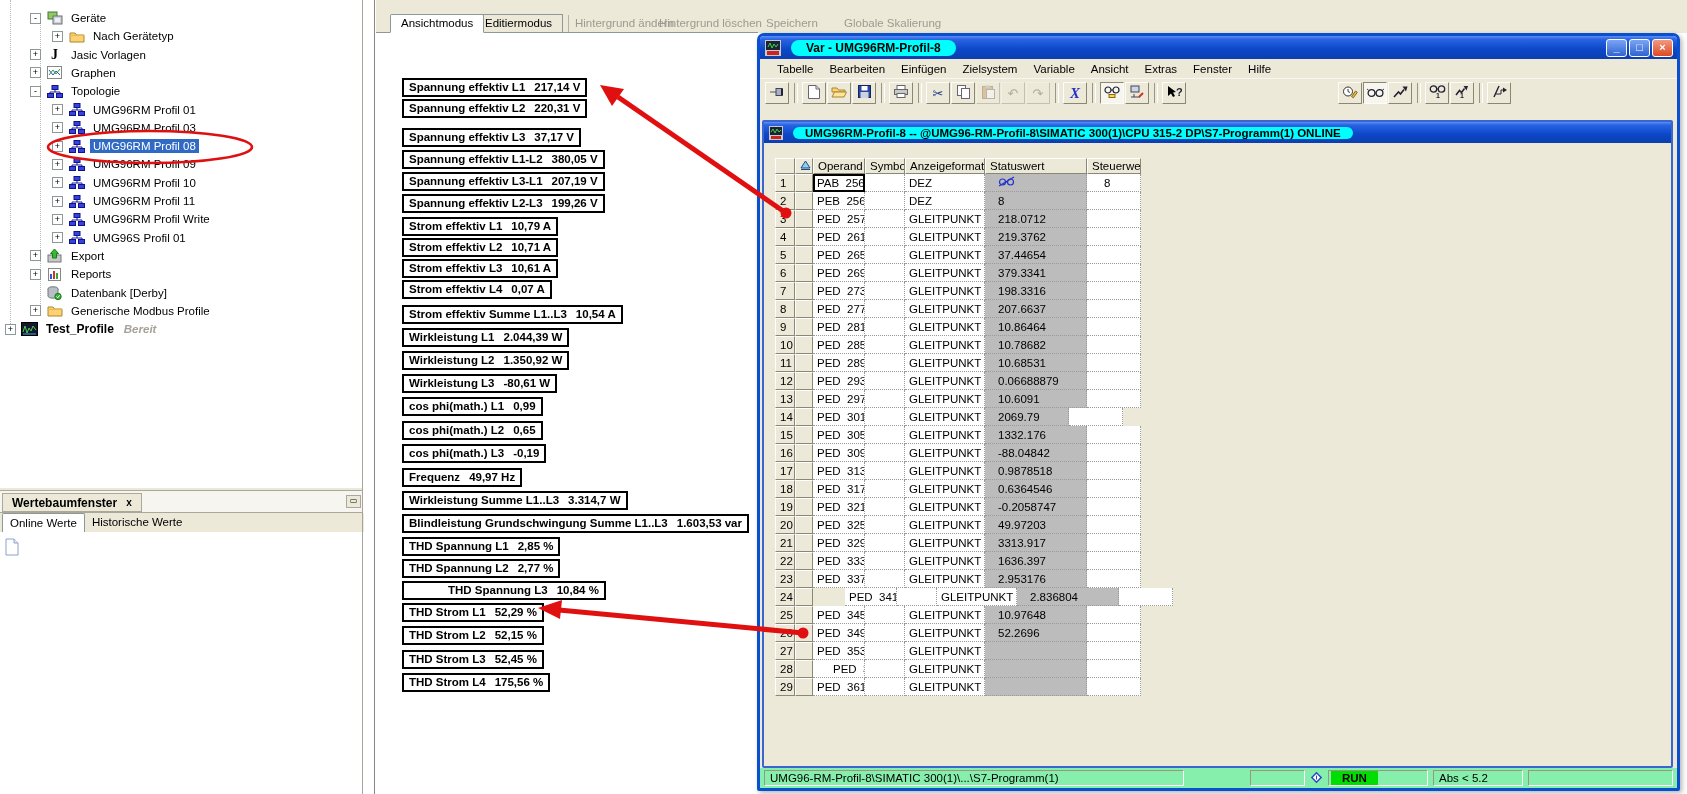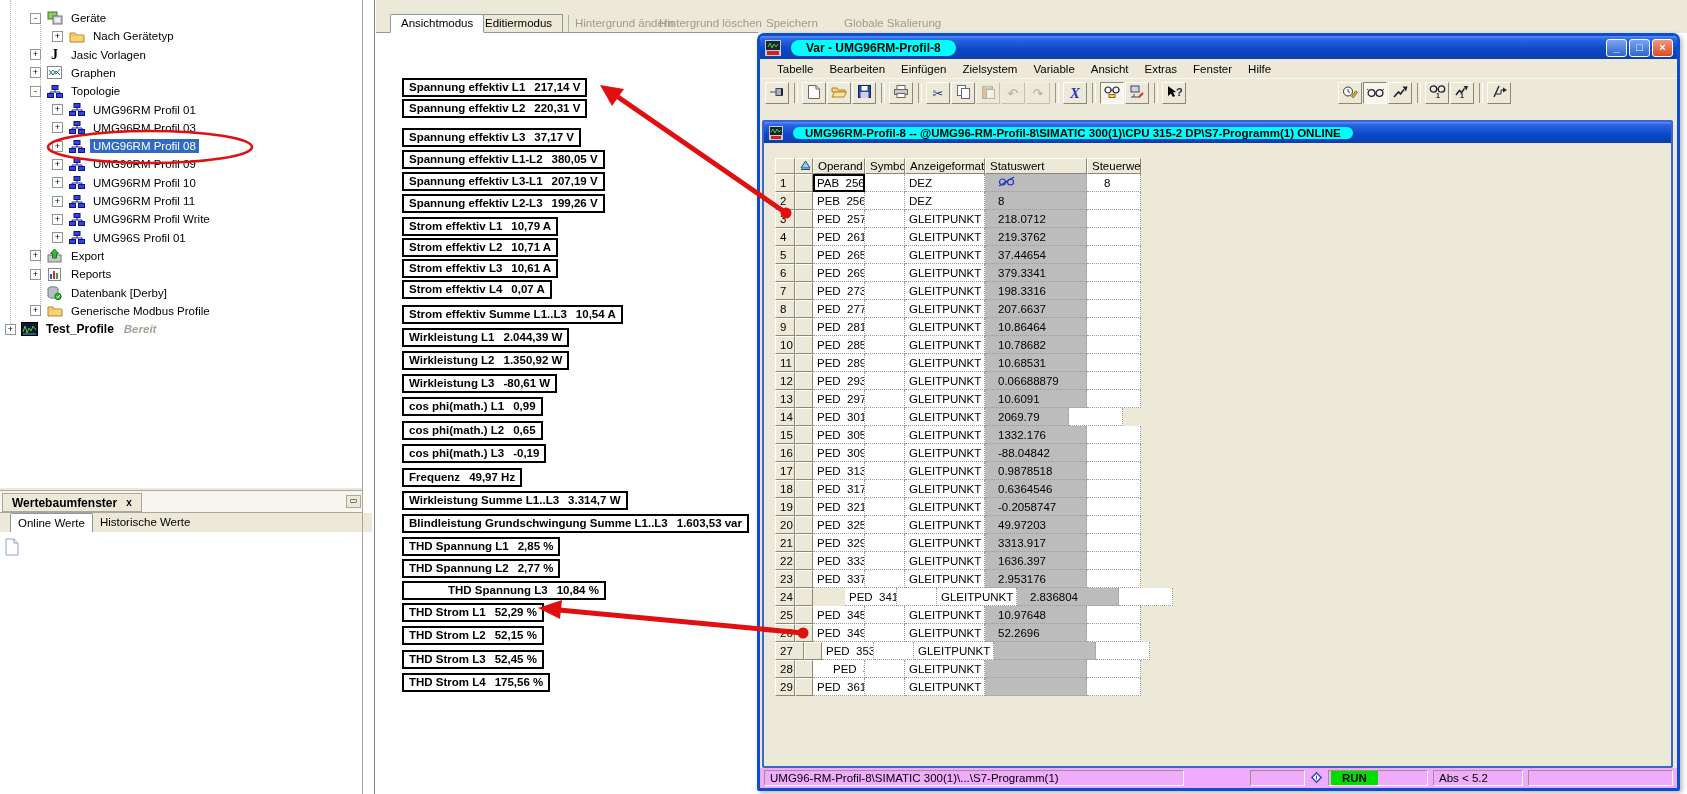--- a/index.html
+++ b/index.html
@@ -25,21 +25,21 @@
   .wb-divider{position:absolute;left:0;top:487px;width:362px;height:4px;background:#ece9d8;
               border-top:1px solid #fff;border-bottom:1px solid #aca899;box-sizing:border-box;z-index:2;}
   .wb-strip{position:absolute;left:0;top:491px;width:362px;height:22px;background:#f6f5f0;z-index:2;}
   .wb-title-tab{position:absolute;left:2px;top:2px;height:19px;box-sizing:border-box;border:1px solid #aca899;
                 background:#ece9d8;display:flex;align-items:center;gap:9px;padding:0 9px;font-weight:bold;font-size:12px;}
   .wb-close{font-size:10px;font-weight:bold;line-height:10px;}
   .wb-minibtn{position:absolute;left:346px;top:4px;width:15px;height:13px;box-sizing:border-box;border:1px solid #aca899;
               background:#ece9d8;font-size:8px;line-height:10px;text-align:center;}
   .wb-hline{position:absolute;left:0;top:512px;width:362px;height:1px;background:#aca899;z-index:2;}
   .wb-tabs{position:absolute;left:0;top:513px;width:362px;height:19px;background:#ece9d8;display:flex;
-           align-items:stretch;padding-left:10px;z-index:2;}
+           align-items:stretch;padding-left:2px;z-index:2;}
   .wb-tab{padding:3px 7px 2px 7px;}
   .wb-tab.active{background:#fff;border:1px solid #8d9899;border-bottom:none;border-radius:2px 2px 0 0;}
   .wb-content{position:absolute;left:0;top:532px;width:362px;height:262px;background:#fff;z-index:2;}
   .doc-icon-box{position:absolute;left:5px;top:6px;}
   
   .mode-bar{position:absolute;left:376px;top:0;width:1311px;height:33px;background:#ece9d8;z-index:1;}
   .mode-bottom{position:absolute;left:0;top:32px;width:382px;height:1px;background:#8d9899;}
   .mode-tab{position:absolute;top:14px;height:19px;box-sizing:border-box;border:1px solid #8d9899;
             background:#ece9d8;padding:2px 10px 0 10px;font-size:11.5px;}
   .mode-tab.active{background:#fff;border-bottom:1px solid #fff;z-index:2;border-radius:2px 2px 0 0;}
@@ -84,21 +84,21 @@
   .vtable{position:absolute;left:11px;top:15px;}
   .trow{display:flex;height:18px;}
   .trow.hdr{height:16px;}
   .cell{box-sizing:border-box;border-right:1px dotted #9a9a9a;border-bottom:1px dotted #9a9a9a;background:#fff;
         display:flex;align-items:center;padding:0 4px;white-space:pre;overflow:hidden;font-size:11.5px;}
   .cell.hd,.cell.num{background:#ece9d8;border:1px solid;border-color:#fff #8a8774 #8a8774 #fff;}
   .cell.status{background:#bcbcbc;padding-left:13px;}
   .cell.steuer{padding-left:17px;}
   .cell.selected{outline:2px solid #000;outline-offset:-2px;background:#fff;}
   
-  .statusbar{position:absolute;left:0;bottom:0;width:100%;height:20px;box-sizing:border-box;background:#f0abfc;
+  .statusbar{position:absolute;left:0;bottom:0;width:100%;height:20px;box-sizing:border-box;background:#86efac;
              display:flex;align-items:center;gap:5px;padding:0 4px;}
   .sb-field{box-sizing:border-box;border:1px solid;border-color:#9a9683 #fff #fff #9a9683;height:16px;
             display:flex;align-items:center;padding:0 5px;white-space:nowrap;overflow:hidden;}
   .sb-path{width:420px;}
   .sb-spacer{flex:1;}
   .run-chip{background:#00dd00;height:14px;line-height:14px;padding:0 11px;font-weight:bold;}
   
   .overlay{position:absolute;left:0;top:0;z-index:60;pointer-events:none;}
 </style>
 </head>
@@ -775,21 +775,21 @@
             <div class="trow">
               <div class="cell num" style="width: 20px;">26</div>
               <div class="cell num" style="width: 18px;"></div>
               <div class="cell op" style="width: 52px;">PED  349</div>
               <div class="cell sym" style="width: 40px;"></div>
               <div class="cell fmt" style="width: 80px;">GLEITPUNKT</div>
               <div class="cell status" style="width: 102px;">52.2696</div>
               <div class="cell steuer" style="width: 54px;"></div>
             </div>
             <div class="trow">
-              <div class="cell num" style="width: 29px;">27</div>
+              <div class="cell num" style="width: 20px;">27</div>
               <div class="cell num" style="width: 18px;"></div>
               <div class="cell op" style="width: 52px;">PED  353</div>
               <div class="cell sym" style="width: 40px;"></div>
               <div class="cell fmt" style="width: 80px;">GLEITPUNKT</div>
               <div class="cell status" style="width: 102px;"></div>
               <div class="cell steuer" style="width: 54px;"></div>
             </div>
             <div class="trow">
               <div class="cell num" style="width: 20px;">28</div>
               <div class="cell num" style="width: 18px;"></div>

